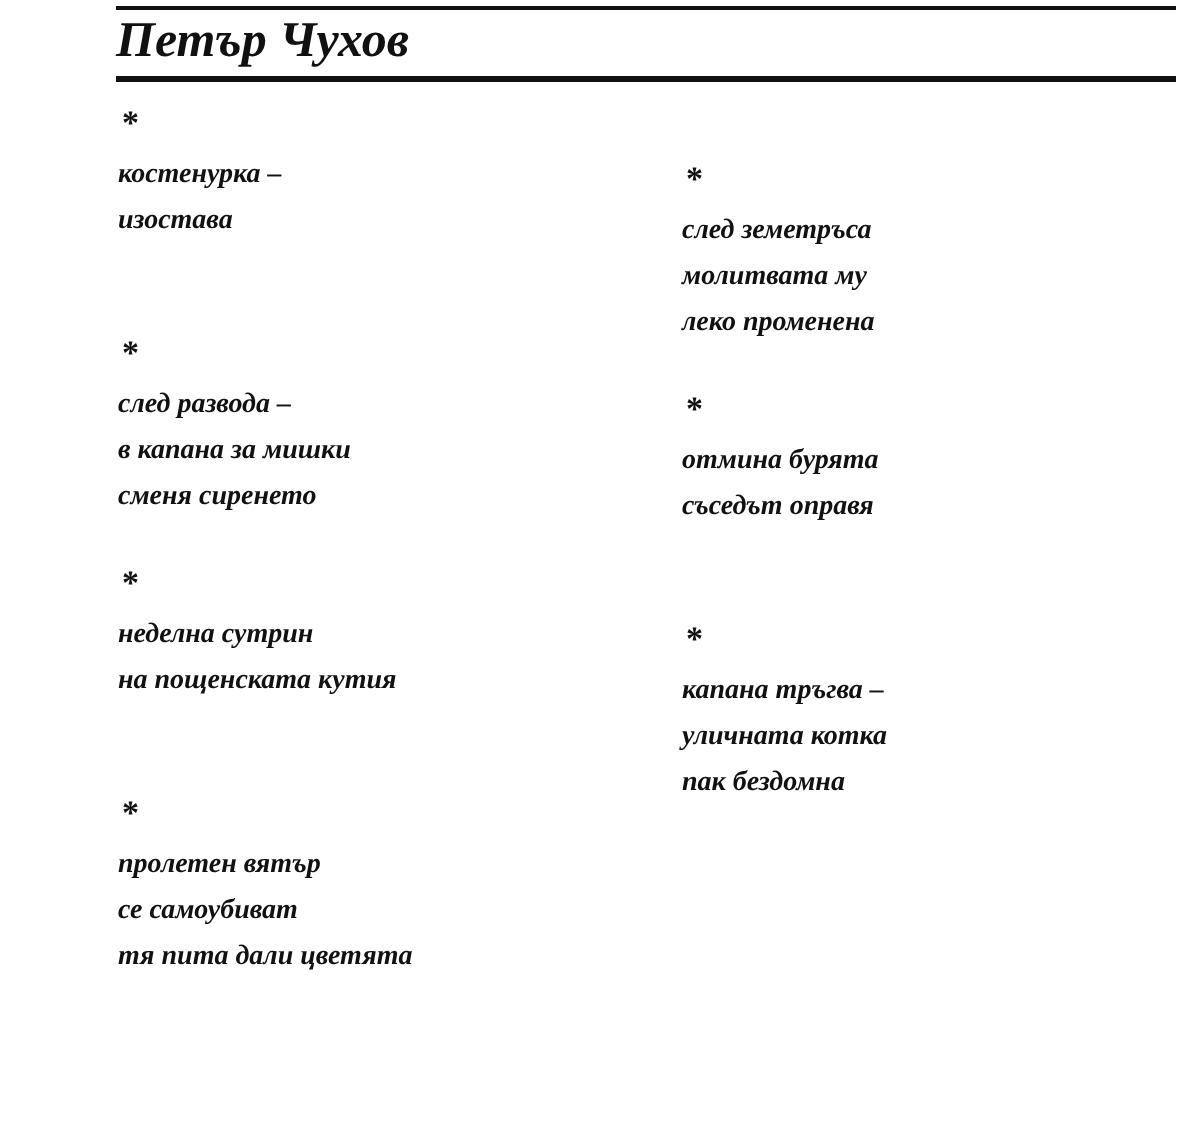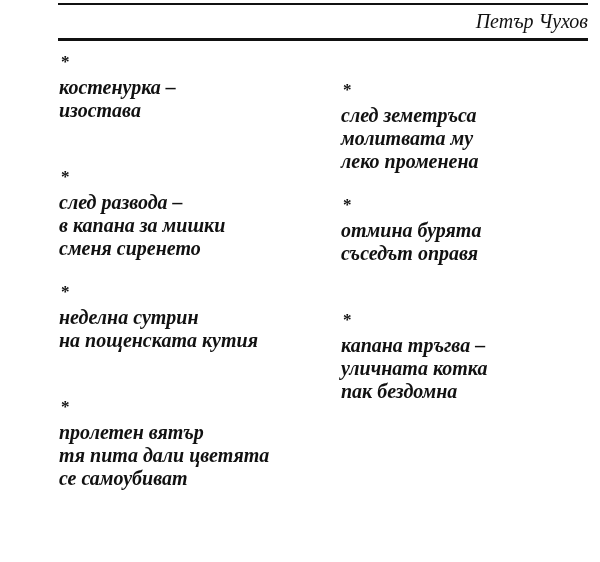--- a/index.html
+++ b/index.html
@@ -23,43 +23,43 @@
     }
     .rule-top { top: 3px; height: 2px; }
     .rule-bottom { top: 38px; height: 3px; }
     .title {
       position: absolute;
       left: 58px;
       width: 530px;
       top: 4px;
       height: 34px;
       line-height: 34px;
-      text-align: right;
-      font-size: 20px;
-      font-weight: normal;
+      text-align: left;
+      font-size: 25px;
+      font-weight: bold;
       font-style: italic;
     }
     .column {
       position: absolute;
       width: 260px;
     }
     .col-left { left: 59px; top: 52px; }
     .col-right { left: 341px; top: 80px; }
     .poem {
       height: 115px;
     }
     .star {
       font-size: 17px;
       font-weight: bold;
       line-height: 20px;
       height: 24px;
       padding-left: 2px;
     }
     .line {
-      font-size: 20px;
+      font-size: 14px;
       font-weight: bold;
       font-style: italic;
       line-height: 23px;
       white-space: nowrap;
     }
   </style>
 </head>
 <body>
 
 <div class="rule rule-top"></div>
@@ -79,22 +79,22 @@
     <div class="line">сменя сиренето</div>
   </div>
   <div class="poem">
     <div class="star">*</div>
     <div class="line">неделна сутрин</div>
     <div class="line">на пощенската кутия</div>
   </div>
   <div class="poem">
     <div class="star">*</div>
     <div class="line">пролетен вятър</div>
+    <div class="line">се самоубиват</div>
     <div class="line">тя пита дали цветята</div>
-    <div class="line">се самоубиват</div>
   </div>
 </div>
 
 <div class="column col-right">
   <div class="poem">
     <div class="star">*</div>
     <div class="line">след земетръса</div>
     <div class="line">молитвата му</div>
     <div class="line">леко променена</div>
   </div>

